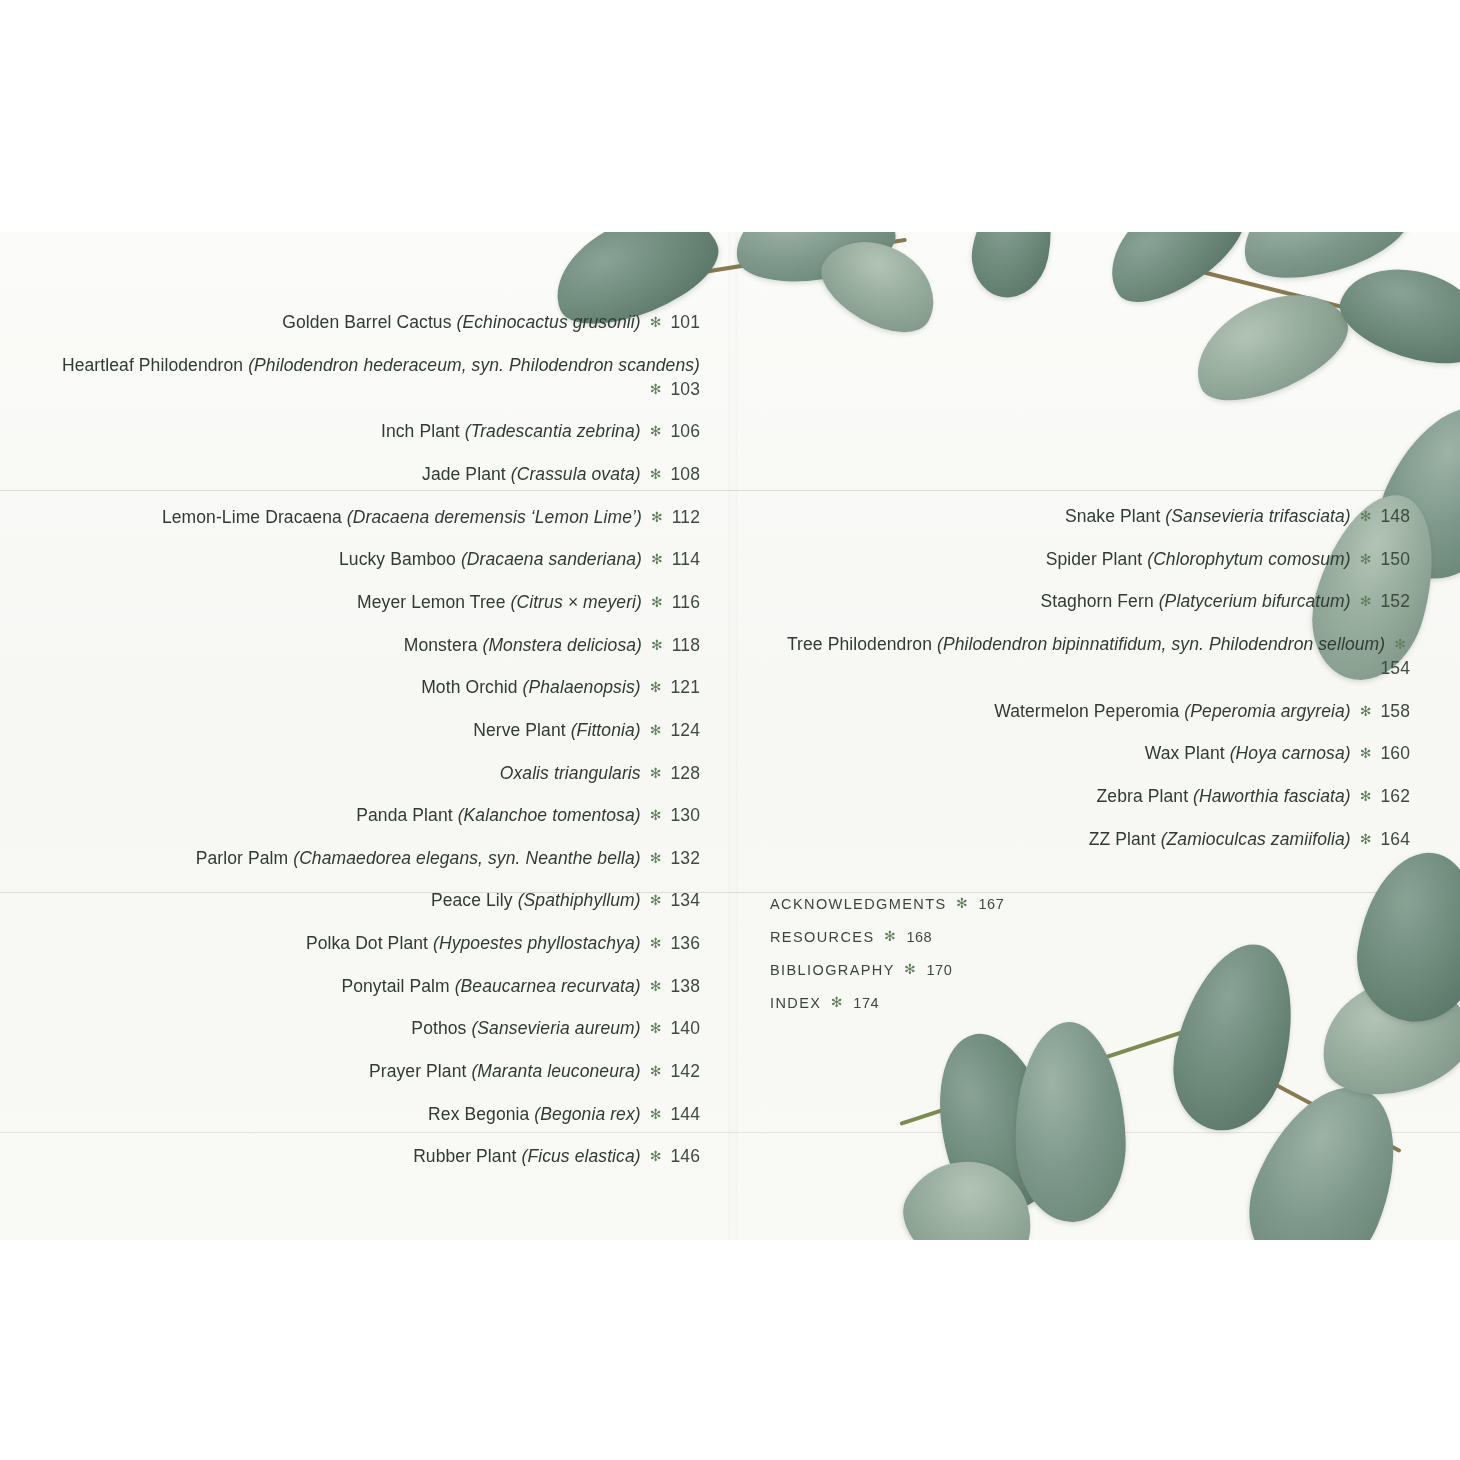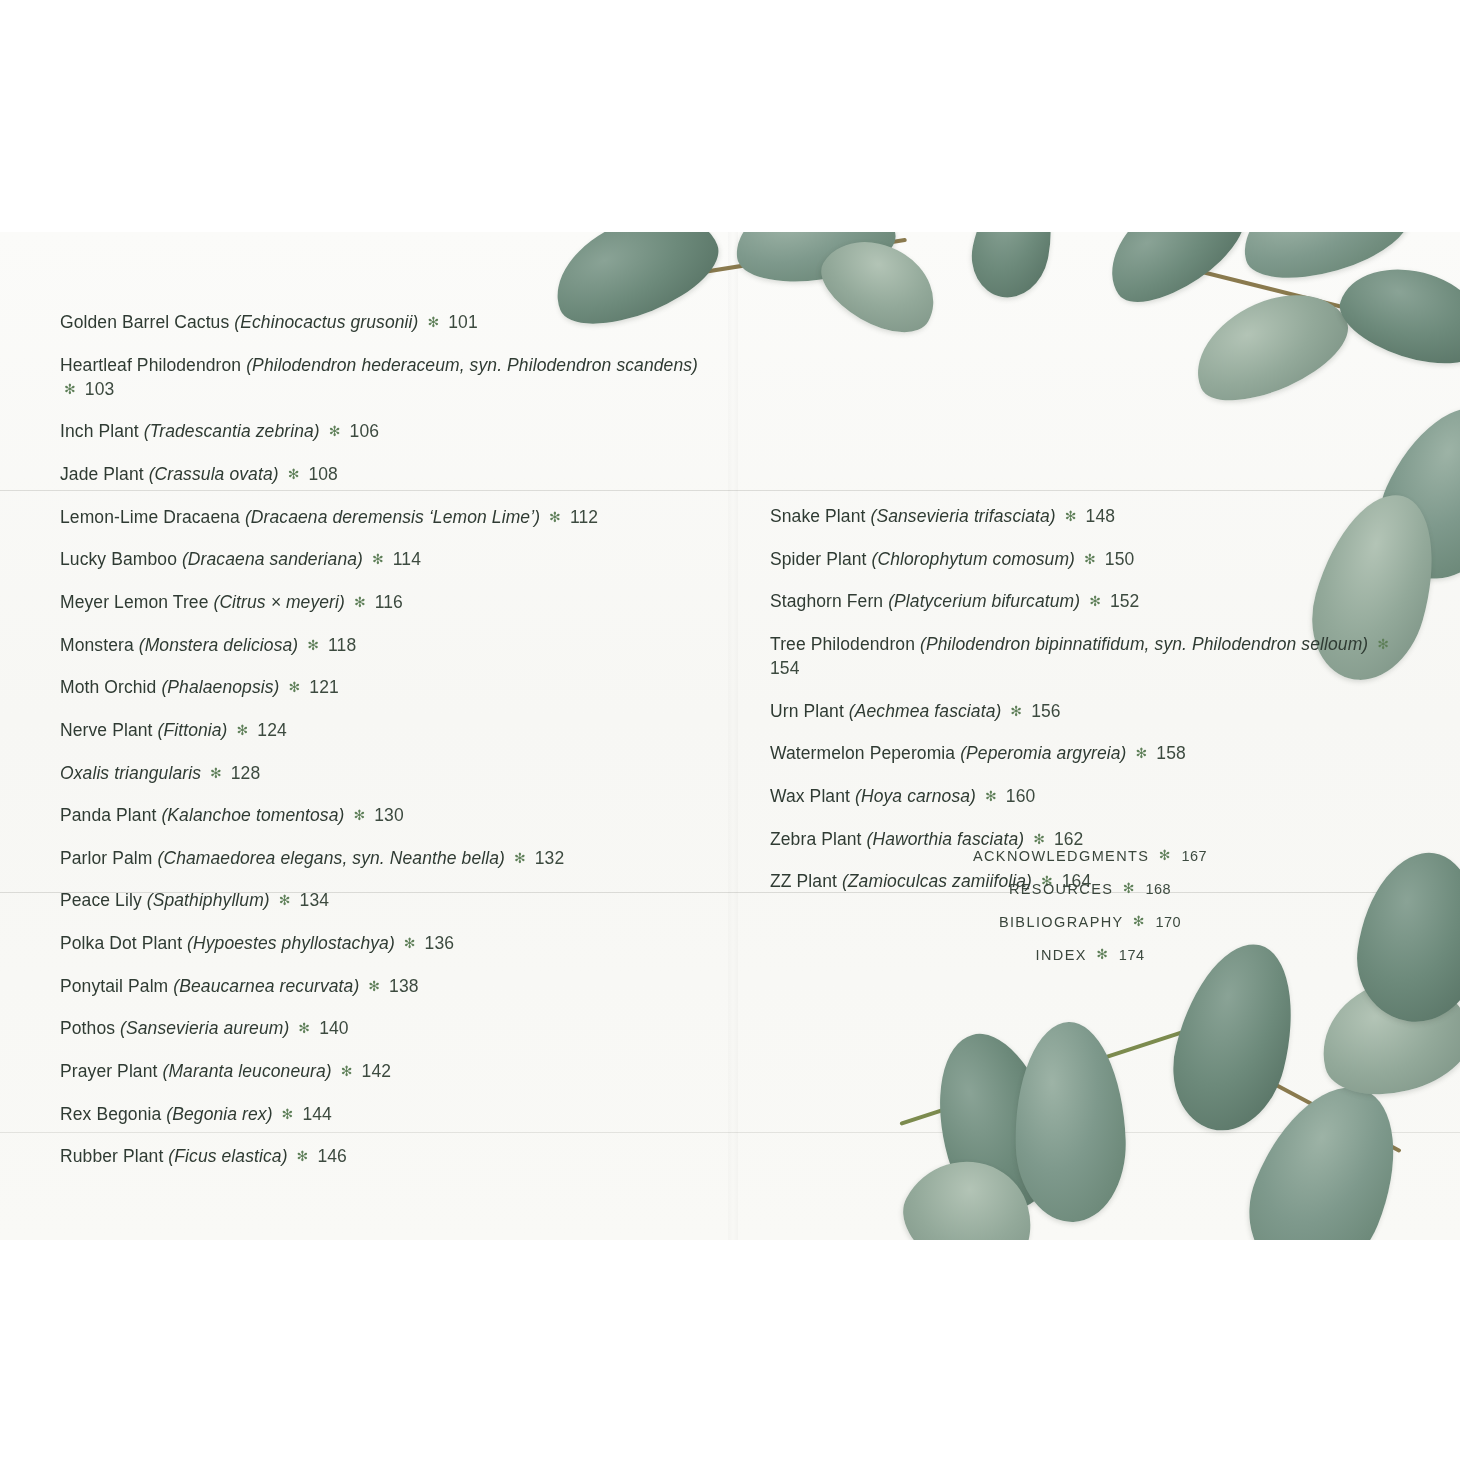--- a/index.html
+++ b/index.html
@@ -47,21 +47,21 @@
     position: absolute;
     top: 0;
     left: 728px;
     width: 10px;
     height: 1008px;
     background: linear-gradient(90deg, rgba(0,0,0,0.020), rgba(0,0,0,0.005), rgba(0,0,0,0.022));
   }
 
   .col {
     position: absolute;
-    text-align: left;
+    text-align: right;
     color: #2f3b33;
   }
   .col-left {
     left: 60px;
     top: 78px;
     width: 640px;
   }
   .col-right {
     left: 770px;
     top: 272px;
@@ -84,23 +84,23 @@
     position: relative;
     top: -1px;
   }
   .pg {
     color: #3c4a3f;
   }
 
   .backmatter {
     position: absolute;
     left: 770px;
-    top: 616px;
+    top: 664px;
     width: 640px;
-    text-align: center;
+    text-align: left;
   }
   .bm-entry {
     font-size: 14.5px;
     letter-spacing: 1.4px;
     color: #3a463c;
     margin: 0 0 17px 0;
   }
   .bm-entry .pg {
     letter-spacing: 0.5px;
   }
@@ -336,26 +336,20 @@
         <span class="pg">152</span>
       </p>
 
       <p class="entry">
         <span>Tree Philodendron</span>
         <span class="sci">(Philodendron bipinnatifidum, syn. Philodendron selloum)</span>
         <span class="star">✻</span>
         <span class="pg">154</span>
       </p>
 
-      <p class="entry">
-        <span>Urn Plant</span>
-        <span class="sci">(Aechmea fasciata)</span>
-        <span class="star">✻</span>
-        <span class="pg">156</span>
-      </p>
 
       <p class="entry">
         <span>Watermelon Peperomia</span>
         <span class="sci">(Peperomia argyreia)</span>
         <span class="star">✻</span>
         <span class="pg">158</span>
       </p>
 
       <p class="entry">
         <span>Wax Plant</span>

